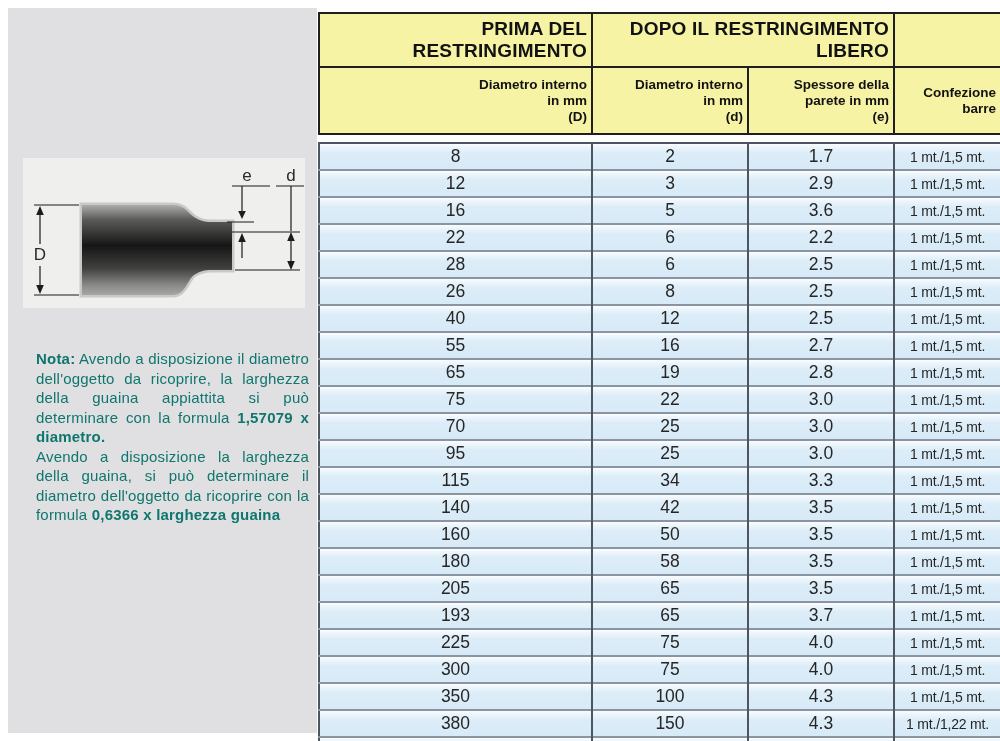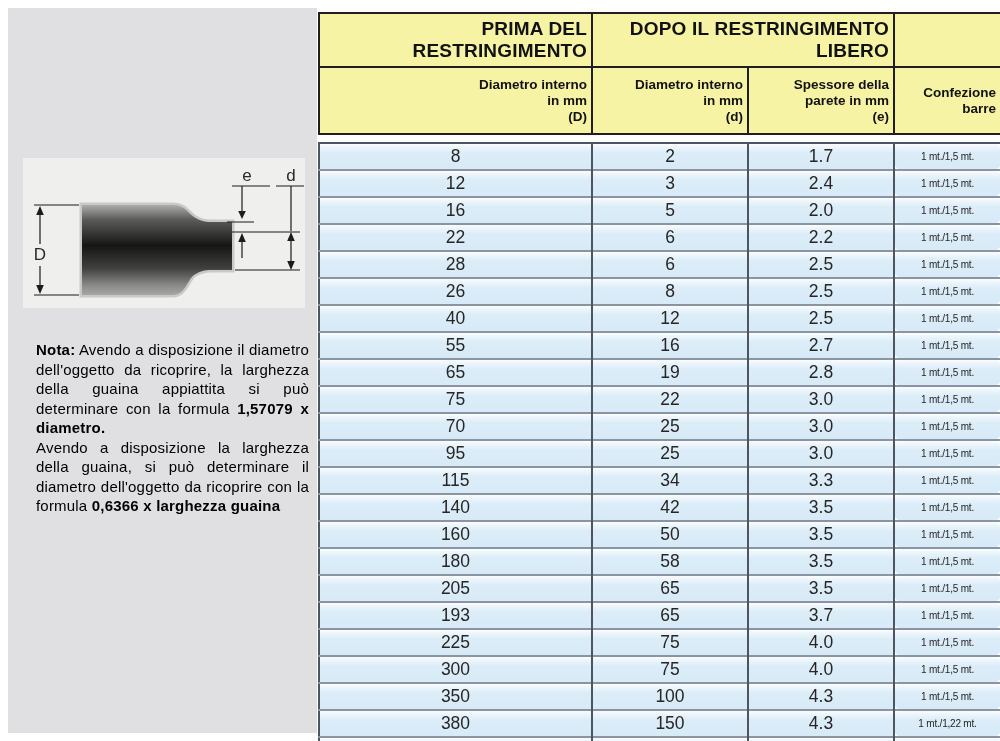--- a/index.html
+++ b/index.html
@@ -12,23 +12,23 @@
   
   .left-panel{
     position:absolute;left:8px;top:8px;width:309px;height:725px;
     background:#e0e0e2;
   }
   .diagram-box{
     position:absolute;left:15px;top:150px;width:282px;height:150px;
     background:#efefed;
   }
   .note{
-    position:absolute;left:28px;top:332px;width:273px;
+    position:absolute;left:28px;top:341px;width:273px;
     font-size:15px;line-height:19.5px;text-align:justify;
-    color:#000000;letter-spacing:0.2px;
+    color:#0f766e;letter-spacing:0.2px;
   }
   .note p{margin:0;}
   .note .b{font-weight:bold;}
   
   .table-area{position:absolute;left:318px;top:12px;width:682px;}
   table{border-collapse:collapse;table-layout:fixed;width:682px;}
   col.c1{width:273px;} col.c2{width:156px;} col.c3{width:146px;} col.c4{width:107px;}
 
   .header-table td{
     background:#f7f3a4;border:2px solid #1f1f1f;text-align:right;
@@ -43,21 +43,21 @@
   }
   .data-table{margin-top:7px;border:2px solid #4d5660;}
   .data-table td{
     height:25px;padding:0;text-align:center;vertical-align:middle;
     background:linear-gradient(180deg,#fbfdff 0px,#edf6fc 3px,#dcedf8 9px,#d7eaf7 100%);
     border-left:2px solid #4d5660;border-top:2px solid #8b95a1;
     font-size:17.5px;color:#262626;
   }
   .data-table tr:first-child td{border-top:none;}
   .data-table td:first-child{border-left:none;}
-  .data-table td.c4{font-size:10px;letter-spacing:-0.2px;border-radius:8px;}
+  .data-table td.c4{font-size:14px;letter-spacing:-0.2px;}
   
   .dim{stroke:#1c1c1c;stroke-width:1.2;fill:none;}
   .arr{fill:#1c1c1c;stroke:none;}
   .dimlabel{font-family:"Liberation Sans",sans-serif;font-size:17px;fill:#2a2a2a;}
 </style>
 </head>
 <body>
 
 <div class="left-panel">
 
@@ -148,28 +148,28 @@
         <tr>
           <td class="c1">8</td>
           <td class="c2">2</td>
           <td class="c3">1.7</td>
           <td class="c4">1 mt./1,5 mt.</td>
         </tr>
 
         <tr>
           <td class="c1">12</td>
           <td class="c2">3</td>
-          <td class="c3">2.4</td>
+          <td class="c3">2.9</td>
           <td class="c4">1 mt./1,5 mt.</td>
         </tr>
 
         <tr>
           <td class="c1">16</td>
           <td class="c2">5</td>
-          <td class="c3">2.0</td>
+          <td class="c3">3.6</td>
           <td class="c4">1 mt./1,5 mt.</td>
         </tr>
 
         <tr>
           <td class="c1">22</td>
           <td class="c2">6</td>
           <td class="c3">2.2</td>
           <td class="c4">1 mt./1,5 mt.</td>
         </tr>
 

